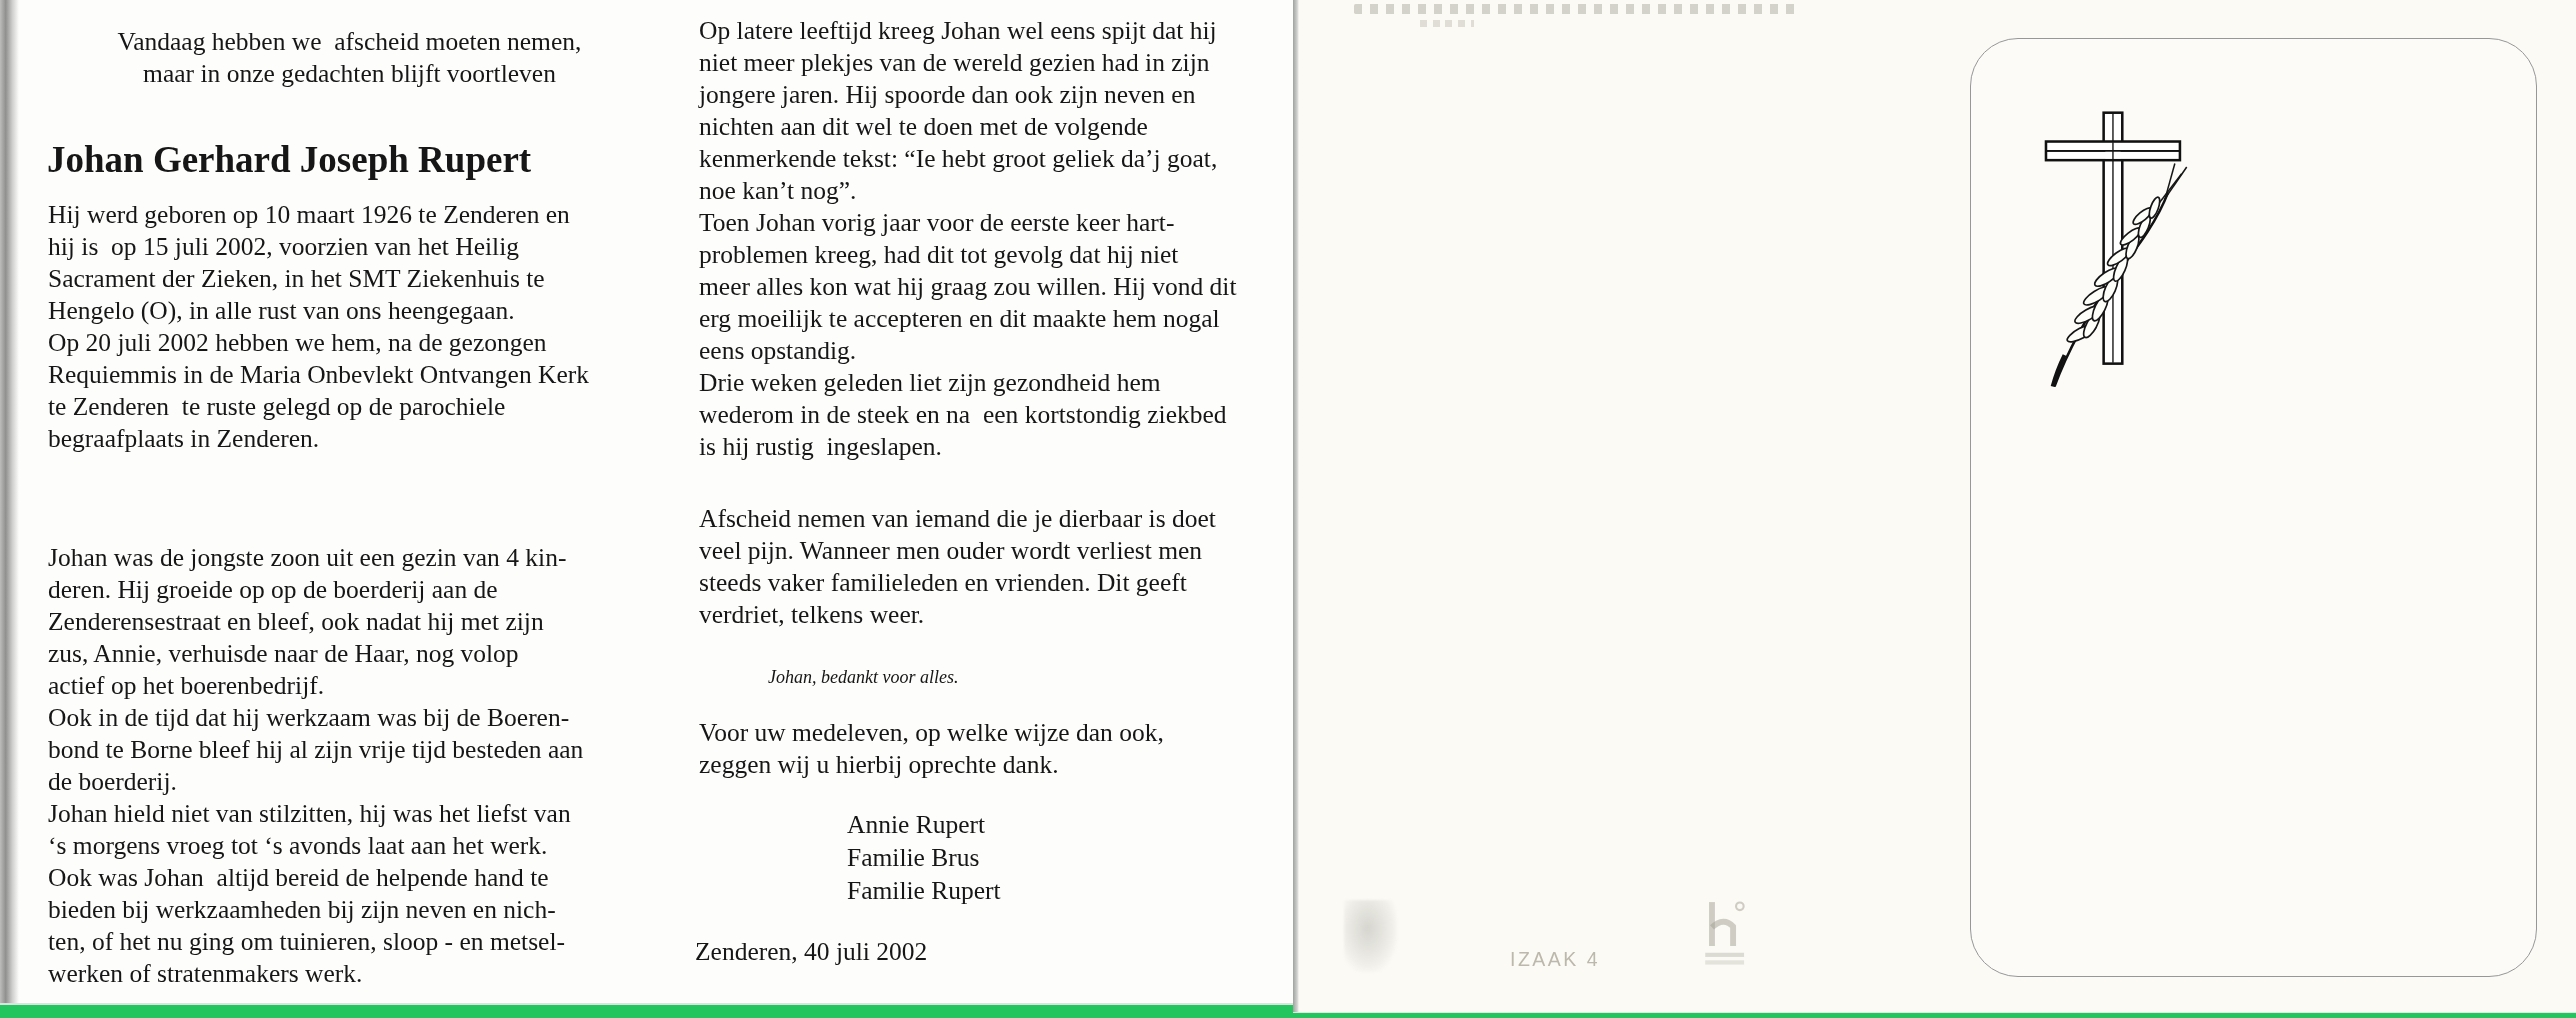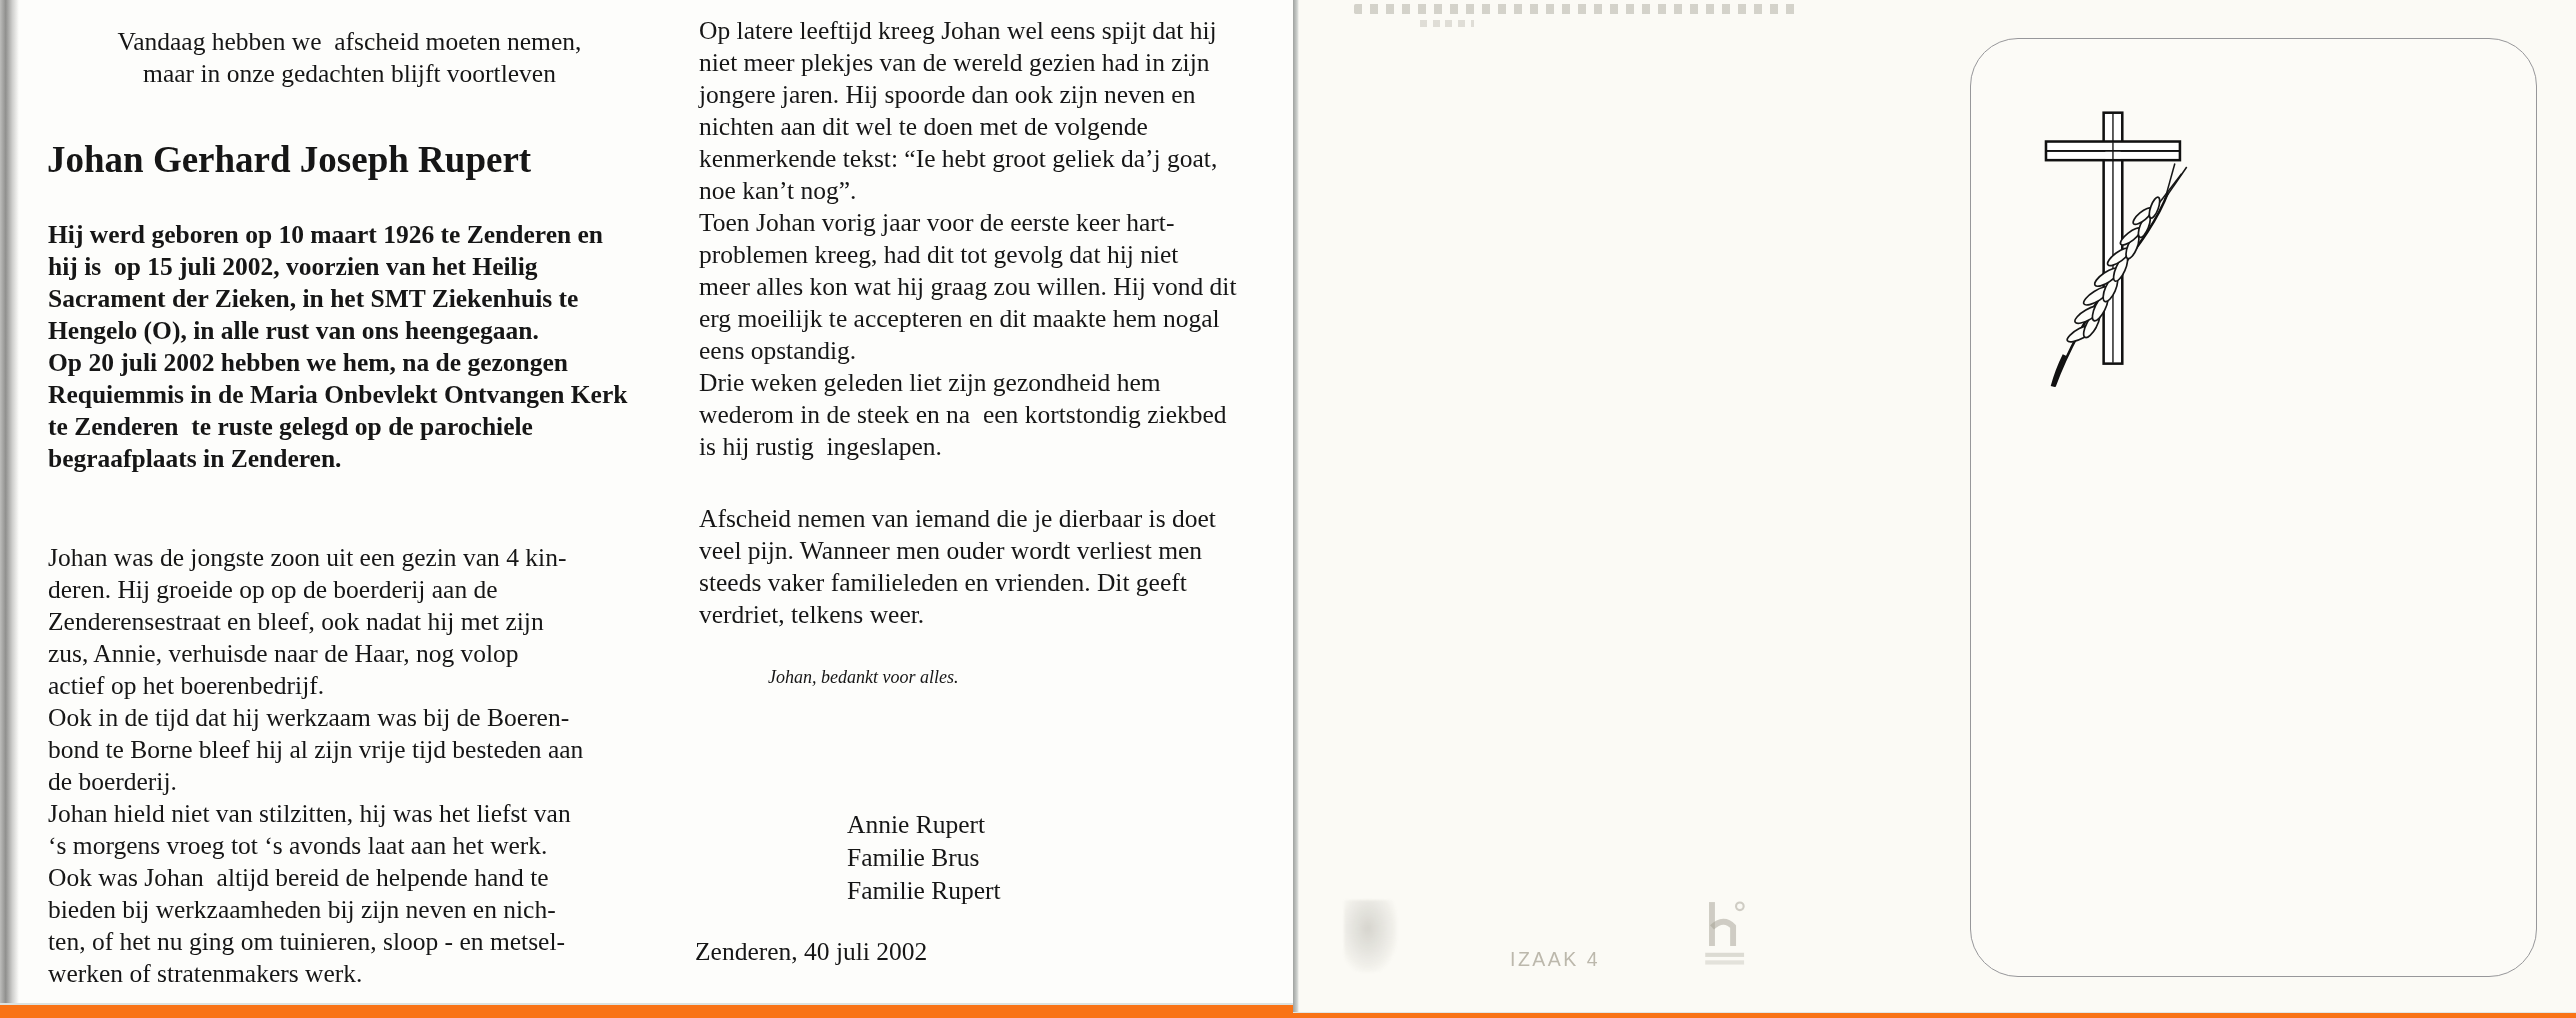--- a/index.html
+++ b/index.html
@@ -1,38 +1,38 @@
 <!DOCTYPE html>
 <html style="font-size:13.6px"><head>
 <meta charset="utf-8">
 <style>
   html,body { margin:0; padding:0; background:#c9d1d1; }
   .scan {
     position:relative; width:2576px; height:1019px; overflow:hidden;
-    background:#f97316;
+    background:#22c55e;
     font-family:"Liberation Serif", serif;
     color:#161616;
   }
   
   .page-left {
     position:absolute; left:0; top:0; width:1293px; height:1003px;
     background:#fdfdfb;
     border-bottom:2.5px solid #dce2e0;
   }
   .page-left .spine-shadow {
     position:absolute; left:0; top:0; bottom:0; width:18.7px;
     background:linear-gradient(90deg,#bdbdbb 0%,#90908e 30%,#cfcfcd 65%,#fdfdfb 100%);
   }
   .para { position:absolute; white-space:pre; font-size:25.5px; line-height:32px; }
   .intro   { left:47px;  top:25.5px;  width:605px; text-align:center; }
   .name-title {
     position:absolute; left:47px; top:138px; width:605px;
     text-align:left; font-weight:bold; font-size:37px; white-space:pre;
   }
-  .c1p1 { left:48px;  top:219px; width:605px;font-weight:bold; }
+  .c1p1 { left:48px;  top:199px; width:605px; }
   .c1p2 { left:48px;  top:542px; width:605px; }
   .c2p1 { left:699px; top:15px;  width:594px; }
   .c2p2 { left:699px; top:503px; width:594px; }
   .dedication { left:768px; top:661px; font-style:italic; font-size:18px; }
   .thanks { left:699px; top:717px; width:594px; }
   .signatories { left:847px; top:808px; line-height:33px; }
   .dateline { left:695px; top:936px; }
   
   .page-right {
     position:absolute; left:1293px; top:0; width:1283px; height:1012px;
@@ -127,20 +127,22 @@
 wederom in de steek en na  een kortstondig ziekbed
 is hij rustig  ingeslapen.</div>
 
     <div class="para c2p2">Afscheid nemen van iemand die je dierbaar is doet
 veel pijn. Wanneer men ouder wordt verliest men
 steeds vaker familieleden en vrienden. Dit geeft
 verdriet, telkens weer.</div>
 
     <div class="para dedication">Johan, bedankt voor alles.</div>
 
+    <div class="para thanks">Voor uw medeleven, op welke wijze dan ook,
+zeggen wij u hierbij oprechte dank.</div>
 
     <div class="para signatories">Annie Rupert
 Familie Brus
 Familie Rupert</div>
 
     <div class="para dateline">Zenderen, 40 juli 2002</div>
   </div>
 
   <div class="page-right">
     <div class="fold-line"></div>

